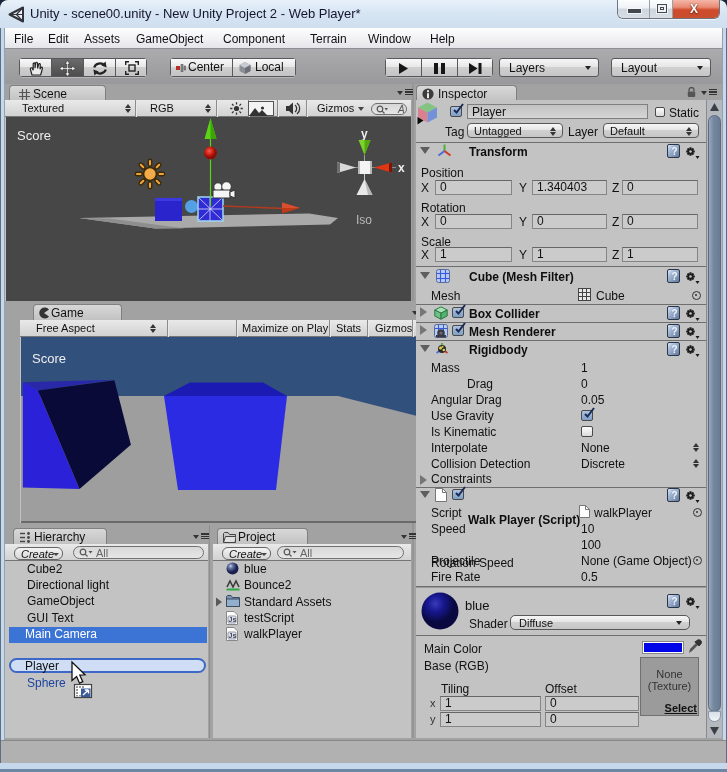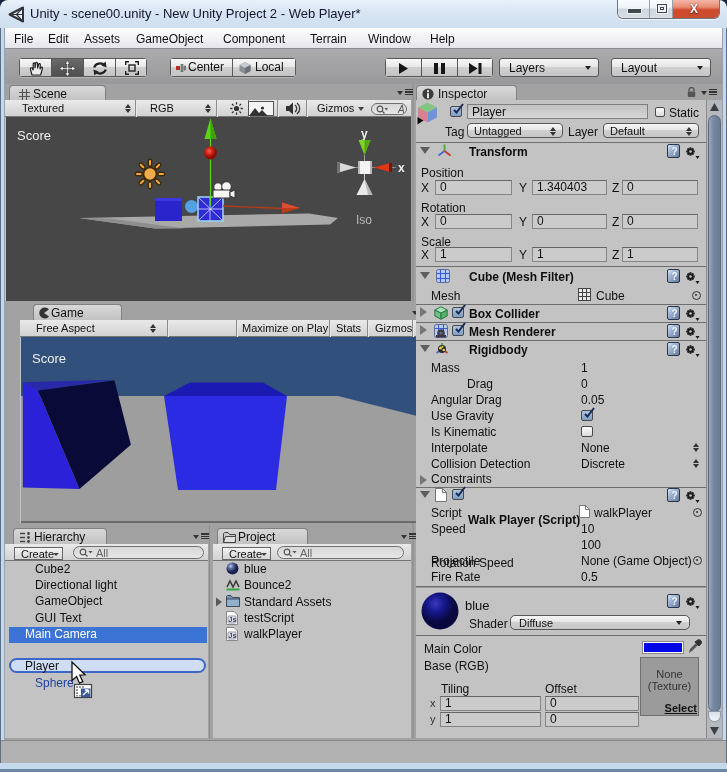--- a/index.html
+++ b/index.html
@@ -37,24 +37,24 @@
 .panel{position:absolute;background:#c3c3c3;}
 .tabbar{position:absolute;background:#a2a2a2;}
 .tab{position:absolute;top:1px;height:16px;background:linear-gradient(#d8d8d8,#c2c2c2);border:1px solid #808080;border-bottom:none;border-radius:4px 4px 0 0;font-size:12px;color:#111;}
 .ptoolbar{position:absolute;background:linear-gradient(#e9e9e9,#d2d2d2);border-bottom:1px solid #757575;}
 .pm{position:absolute;width:16px;height:10px;}
 .pm:before{content:"";position:absolute;left:0;top:3px;border-left:3px solid transparent;border-right:3px solid transparent;border-top:4px solid #333;}
 .pm:after{content:"";position:absolute;left:8px;top:1px;width:8px;height:7px;background:linear-gradient(#333 0 1.5px,transparent 1.5px 2.5px,#333 2.5px 4px,transparent 4px 5px,#333 5px 6.5px,transparent 6.5px);}
 .tbtext{position:absolute;top:2px;font-size:11px;color:#111;}
 .tbsep{position:absolute;top:0;width:1px;height:17px;background:#8c8c8c;box-shadow:1px 0 0 #e8e8e8;}
 .srchpill{position:absolute;border:1px solid #707070;border-radius:7px;background:linear-gradient(#d8d8d8,#e6e6e6);}
-.crbtn{position:absolute;height:13px;font-size:11px;line-height:12px;color:#111;background:linear-gradient(#f4f4f4,#d6d6d6);border:1px solid #666;border-radius:0;padding-left:6px;}
+.crbtn{position:absolute;height:13px;font-size:11px;line-height:12px;color:#111;background:linear-gradient(#f4f4f4,#d6d6d6);border:1px solid #666;border-radius:6px;padding-left:6px;font-style:italic;}
 .hrow{position:absolute;left:0;width:201px;height:16px;font-size:12px;color:#111;}
 .hrow span{position:relative;}
-.hrow{padding-left:29px;}
+.hrow{padding-left:21px;}
 .hrow.sel{background:#3c74d6;color:#fff;left:3px !important;width:198px;padding-left:16px;}
 .prow{position:absolute;left:0;width:196px;height:16px;font-size:12px;color:#111;}
 .picon{position:absolute;left:12px;top:1px;}
 .prow span{position:absolute;left:30px;top:1px;}
 
 .ilabel{position:absolute;font-size:12px;color:#111;white-space:nowrap;}
 .ihdr{position:absolute;font-size:12px;font-weight:bold;color:#0e0e0e;white-space:nowrap;}
 .ifield{position:absolute;border:1px solid #7f7f7f;font-size:12px;color:#111;padding:0 4px;line-height:14px;}
 .xf{position:absolute;height:15px;background:#cbcbcb;border:1px solid #858585;border-top-color:#666;font-size:12px;color:#111;padding:0 4px;line-height:13px;}
 .isep{position:absolute;left:0;top:0;width:290px;height:1px;background:#6e6e6e;}

